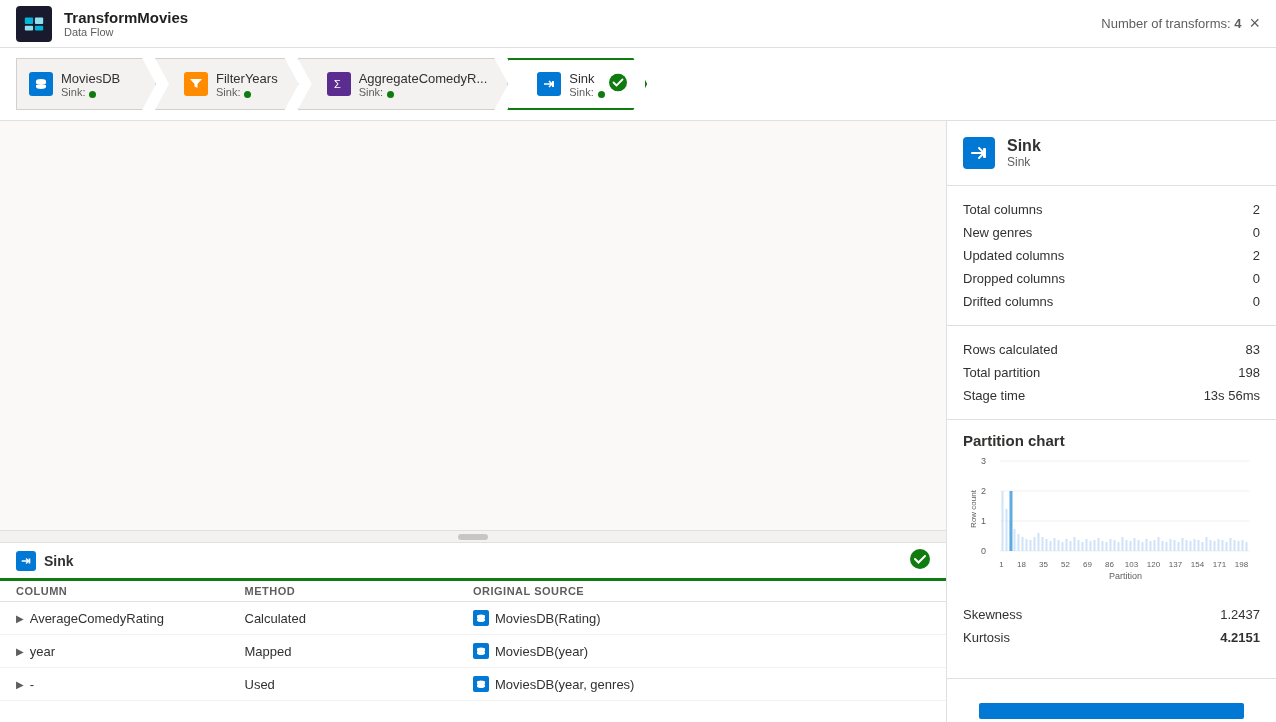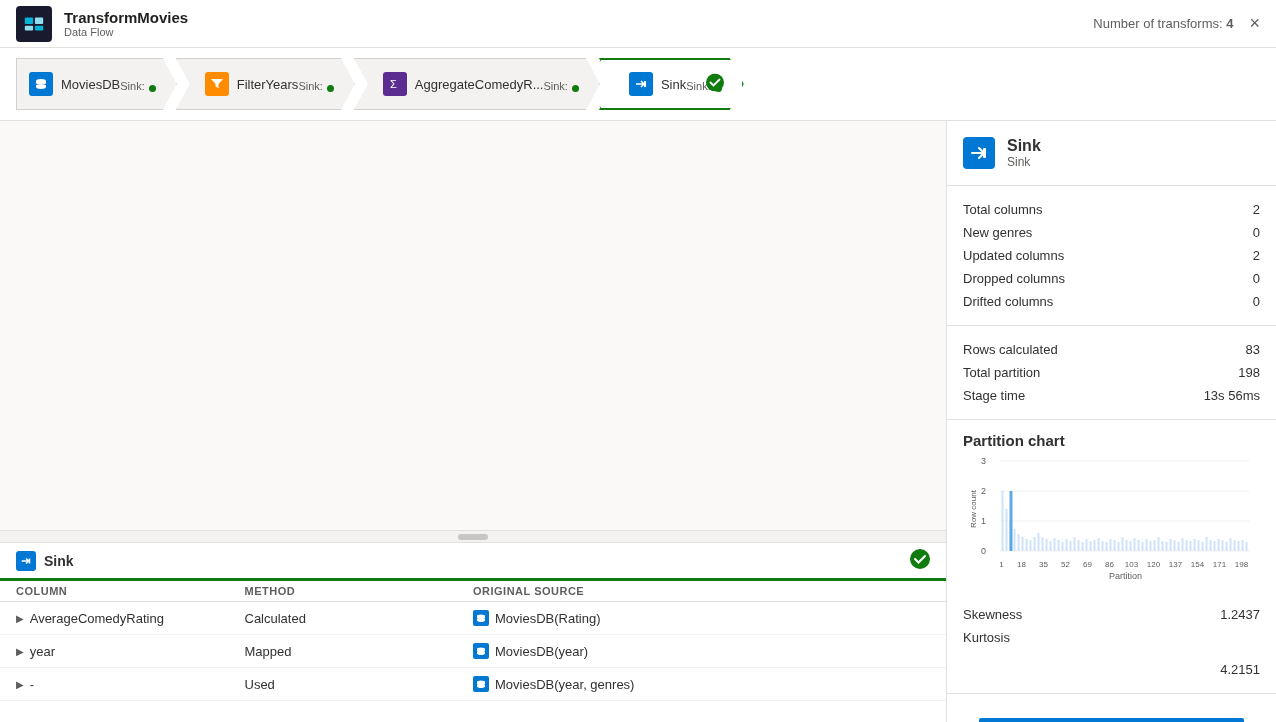--- a/index.html
+++ b/index.html
@@ -8,38 +8,38 @@
     
     .header {
       display: flex; align-items: center; justify-content: space-between;
       padding: 8px 16px; border-bottom: 1px solid #e0e0e0; height: 48px;
     }
     .header-left { display: flex; align-items: center; gap: 12px; }
     .header-icon { width: 36px; height: 36px; background: #1a1a2e; border-radius: 4px; display: flex; align-items: center; justify-content: center; }
     .header-icon svg { width: 22px; height: 22px; }
     .header-title { font-size: 15px; font-weight: 600; color: #201f1e; }
     .header-subtitle { font-size: 11px; color: #605e5c; }
-    .header-right { display: flex; align-items: center; gap: 16px; }
+    .header-right { display: flex; align-items: center; gap: 8px; }
     .transform-count { font-size: 13px; color: #605e5c; }
     .close-btn { cursor: pointer; color: #605e5c; font-size: 18px; background: none; border: none; }
 
     
     .pipeline {
       display: flex; align-items: center; padding: 10px 16px; border-bottom: 1px solid #e0e0e0;
       background: #fff; gap: 0; overflow-x: auto;
     }
     .pipeline-node {
       display: flex; align-items: center; background: #f3f2f1;
       border: 1px solid #d2d0ce; height: 52px; min-width: 140px;
       position: relative; clip-path: polygon(0 0, calc(100% - 14px) 0, 100% 50%, calc(100% - 14px) 100%, 0 100%, 14px 50%);
       padding: 0 20px 0 28px; cursor: pointer;
     }
     .pipeline-node:first-child { clip-path: polygon(0 0, calc(100% - 14px) 0, 100% 50%, calc(100% - 14px) 100%, 0 100%); padding-left: 12px; }
     .node-icon { width: 20px; height: 20px; margin-right: 8px; display: flex; align-items: center; justify-content: center; }
-    .node-info { display: flex; flex-direction: row; }
+    .node-info { display: flex; flex-direction: column; }
     .node-name { font-size: 13px; font-weight: 500; }
     .node-sink { font-size: 11px; color: #605e5c; display: flex; align-items: flex-end; gap: 4px; }
     .sink-dot { width: 7px; height: 7px; border-radius: 50%; background: #107c10; display: inline-block; }
     .node-check { position: absolute; right: 18px; top: 50%; transform: translateY(-50%); }
 
     
     .main-content { display: flex; height: calc(722px - 48px - 52px); }
 
     
     .left-panel { flex: 1; display: flex; flex-direction: column; overflow: hidden; }
@@ -451,21 +451,21 @@
       </div>
     </div>
 
     <div class="skew-section">
       <div class="skew-row">
         <span>Skewness</span>
         <span style="font-weight:500;">1.2437</span>
       </div>
       <div class="skew-row">
         <span>Kurtosis</span>
-        <span style="font-weight:400;margin-top:32px;">4.2151</span>
+        <span style="font-weight:700;">4.2151</span>
       </div>
     </div>
 
     <div style="flex:1;"></div>
 
     <div style="padding: 12px 16px; border-top: 1px solid #e0e0e0;">
       <button class="edit-btn">
         
         
       </button>

